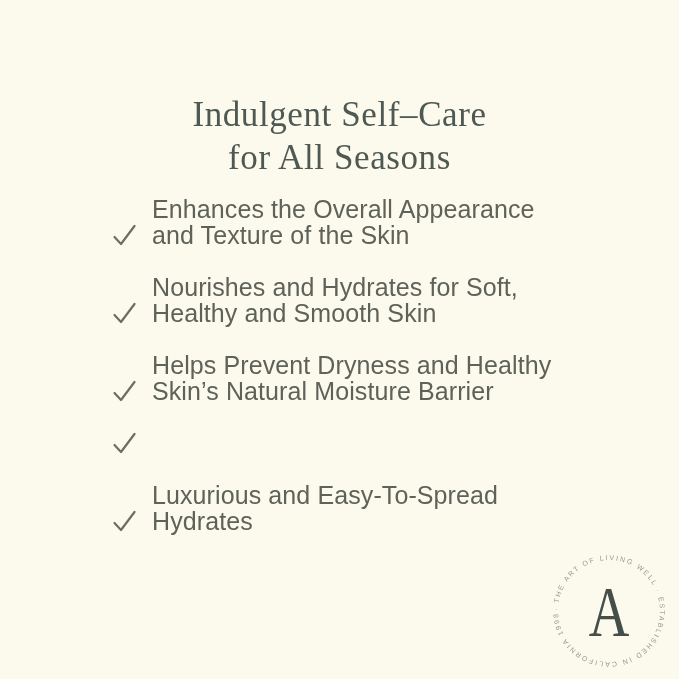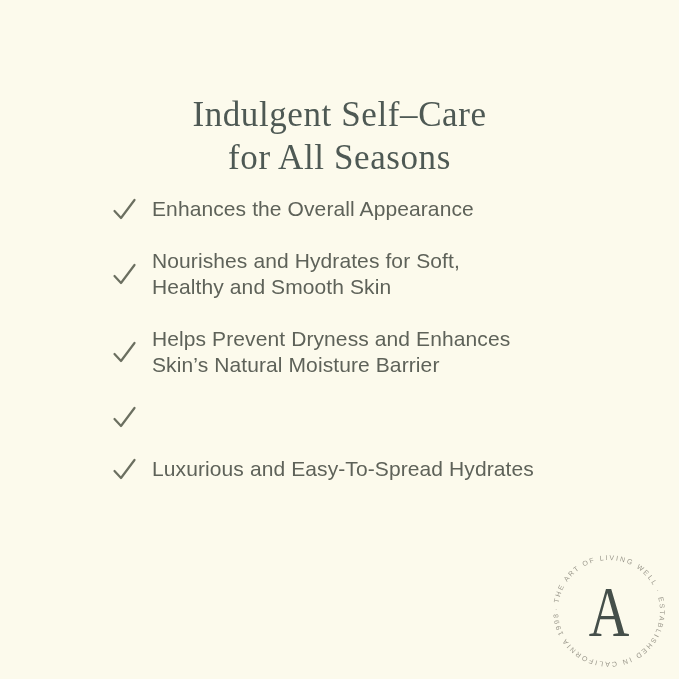--- a/index.html
+++ b/index.html
@@ -29,24 +29,24 @@
   .title .title-line { display: block; }
   .benefit-list {
     position: absolute;
     top: 196px; left: 112px;
     width: 440px;
     list-style: none;
     margin: 0; padding: 0;
   }
   .benefit-item {
     display: flex;
-    align-items: center;
+    align-items: flex-end;
     margin-bottom: 26px;
     color: #5e6259;
-    font-size: 21px;
+    font-size: 25px;
     line-height: 26px;
     letter-spacing: 0.1px;
   }
   .check {
     flex: 0 0 auto;
     width: 25px; height: 25px;
     margin-right: 15px;
     margin-top: 1px;
   }
   .check svg { display: block; width: 25px; height: 25px; }
@@ -82,20 +82,21 @@
   <ul class="benefit-list">
 
     <li class="benefit-item">
       <span class="check">
         <svg viewBox="0 0 25 25">
             <path d="M2.5 14 L9 21 L22.5 3" fill="none" stroke="#6b6f60" stroke-width="2.2" stroke-linecap="round" stroke-linejoin="round"></path>
           </svg>
       </span>
       <span class="benefit-text">
         <span>Enhances the Overall Appearance</span>
+        <span>and Texture of the Skin</span>
       </span>
     </li>
 
     <li class="benefit-item">
       <span class="check">
         <svg viewBox="0 0 25 25">
             <path d="M2.5 14 L9 21 L22.5 3" fill="none" stroke="#6b6f60" stroke-width="2.2" stroke-linecap="round" stroke-linejoin="round"></path>
           </svg>
       </span>
       <span class="benefit-text">
@@ -104,21 +105,21 @@
       </span>
     </li>
 
     <li class="benefit-item">
       <span class="check">
         <svg viewBox="0 0 25 25">
             <path d="M2.5 14 L9 21 L22.5 3" fill="none" stroke="#6b6f60" stroke-width="2.2" stroke-linecap="round" stroke-linejoin="round"></path>
           </svg>
       </span>
       <span class="benefit-text">
-        <span>Helps Prevent Dryness and Enhances</span>
+        <span>Helps Prevent Dryness and Healthy</span>
         <span>Skin’s Natural Moisture Barrier</span>
       </span>
     </li>
 
 
     <li class="benefit-item">
       <span class="check">
         <svg viewBox="0 0 25 25">
             <path d="M2.5 14 L9 21 L22.5 3" fill="none" stroke="#6b6f60" stroke-width="2.2" stroke-linecap="round" stroke-linejoin="round"></path>
           </svg>

